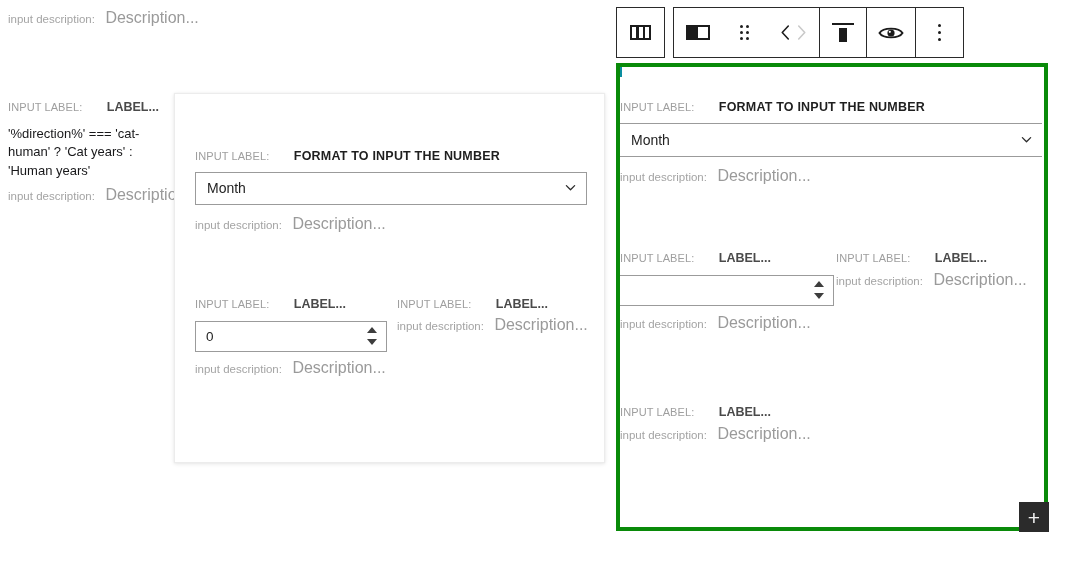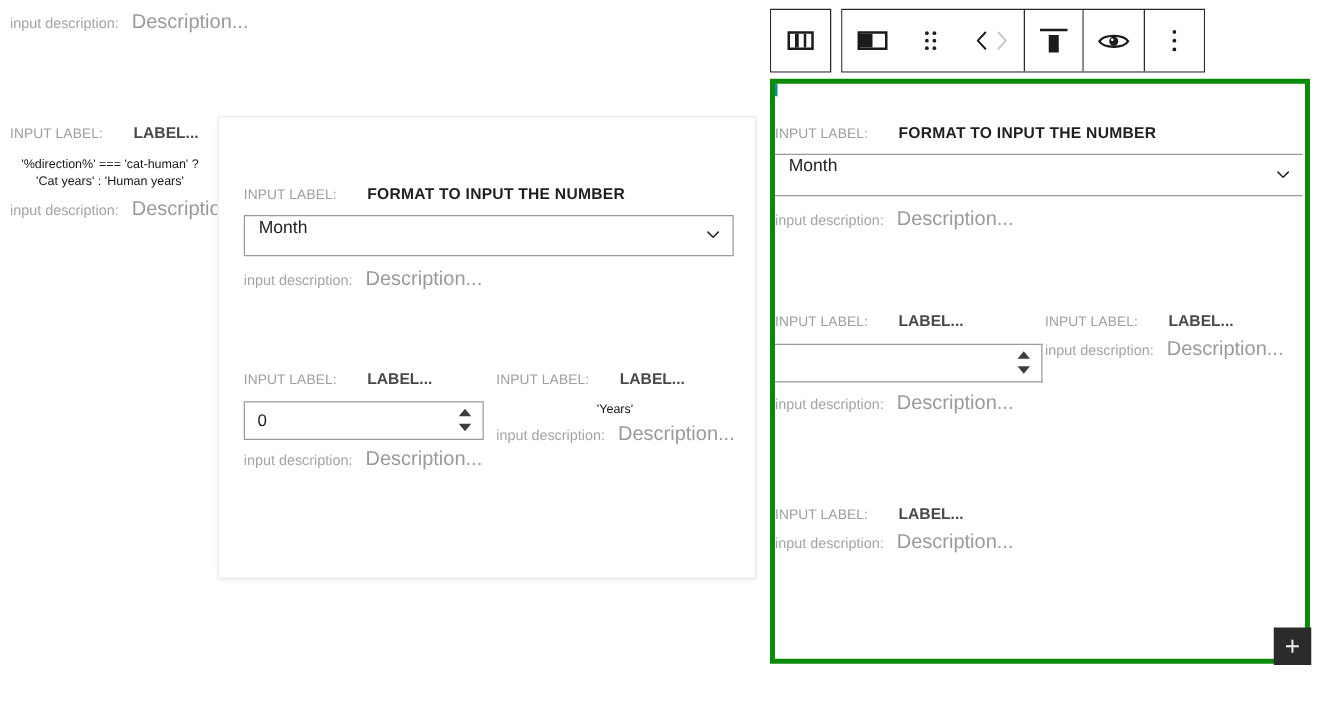--- a/index.html
+++ b/index.html
@@ -23,29 +23,29 @@
     font-size: 12.5px; color: #1f1f1f; font-weight: 700; letter-spacing: .2px;
     margin-left: 20px;
   }
   .label-val.weak { color: #4a4a4a; font-weight: 600; letter-spacing: 0; }
 
   .desc-row { white-space: nowrap; line-height: 1.15; }
   .desc-key { font-size: 11.5px; color: #a4a4a4; }
   .desc-val { font-size: 16px; color: #9a9a9a; margin-left: 6px; }
 
   .expr {
-    font-size: 10px; color: #18181a; line-height: 1.42; text-align: center;
+    font-size: 13px; color: #18181a; line-height: 1.42;
   }
 
   .select-box {
     position: relative;
     border: 1px solid #9b9b9b;
     background: #fff;
     height: 33px;
-    display: flex; 
+    display: flex; align-items: center;
     padding: 0 30px 0 11px;
     font-size: 14px; color: #232323;
   }
   .select-box .chev {
     position: absolute; right: 10px; top: 50%;
     width: 11px; height: 11px; margin-top: -6px;
   }
   .select-box .chev svg { display: block; }
 
   .num-box {
@@ -245,21 +245,20 @@
         <span class="desc-key">input description:</span>
         <span class="desc-val">Description...</span>
       </div>
     </div>
 
     <div class="f-years">
       <div class="label-row">
         <span class="label-key">INPUT LABEL:</span>
         <span class="label-val weak">LABEL...</span>
       </div>
-      <div class="expr">'Years'</div>
       <div class="desc-row">
         <span class="desc-key">input description:</span>
         <span class="desc-val">Description...</span>
       </div>
     </div>
 
   </div>
 
   <div class="toolbar">
 

